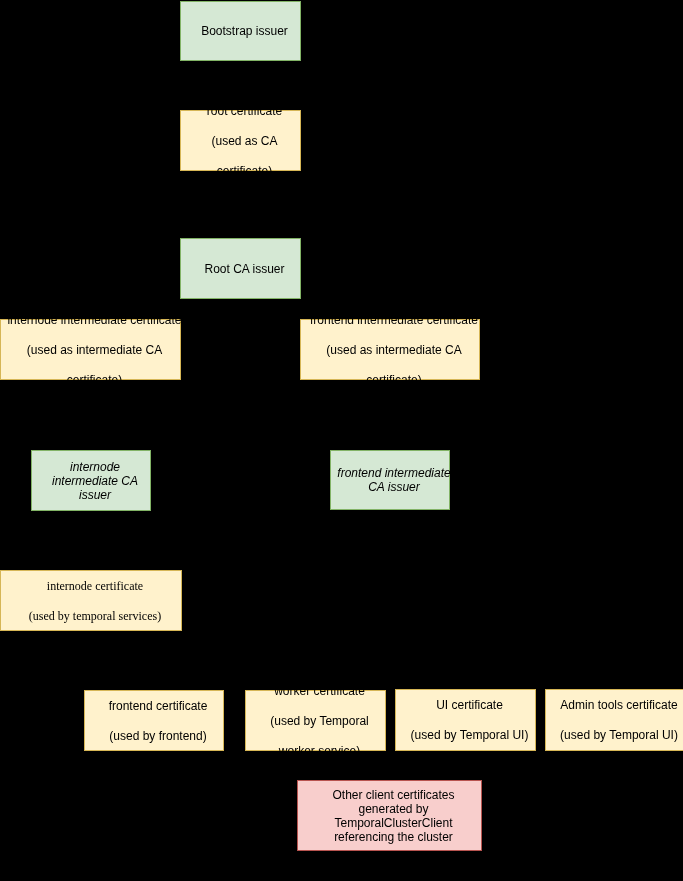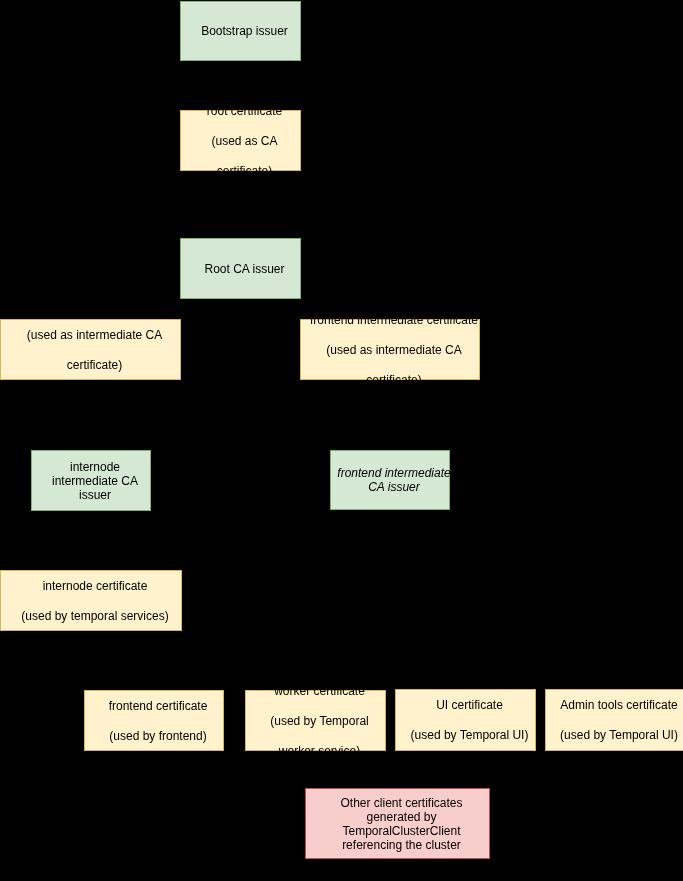--- a/index.html
+++ b/index.html
@@ -55,57 +55,58 @@
     </div>
     <div class="node certificate" style="left: 180px; top: 110px; width: 121px; height: 61px;">
       <div class="line">root certificate</div>
       <div class="line">(used as CA</div>
       <div class="line">certificate)</div>
     </div>
     <div class="node issuer" style="left: 180px; top: 210px; width: 121px; height: 61px; margin-top: 28px;">
       <div class="line">Root CA issuer</div>
     </div>
     <div class="node certificate" style="left: 0px; top: 319px; width: 181px; height: 61px;">
+      <div class="line">internode intermediate certificate</div>
       <div class="line">(used as intermediate CA</div>
       <div class="line">certificate)</div>
     </div>
     <div class="node certificate" style="left: 300px; top: 319px; width: 180px; height: 61px;">
       <div class="line">frontend intermediate certificate</div>
       <div class="line">(used as intermediate CA</div>
       <div class="line">certificate)</div>
     </div>
-    <div class="node issuer" style="left: 31px; top: 450px; width: 120px; height: 61px;">
+    <div class="node issuer" style="left: 31px; top: 450px; width: 120px; height: 61px; font-style: italic;">
       <div class="line">internode</div>
       <div class="line">intermediate CA</div>
       <div class="line">issuer</div>
     </div>
     <div class="node issuer" style="left: 330px; top: 450px; width: 120px; height: 60px; font-style: italic;">
       <div class="line">frontend intermediate</div>
       <div class="line">CA issuer</div>
     </div>
-    <div class="node certificate" style="left: 0px; top: 570px; width: 182px; height: 61px;">
+    <div class="node certificate" style="left: 0px; top: 570px; width: 182px; height: 61px; font-family: Liberation Serif, serif;">
       <div class="line">internode certificate</div>
       <div class="line">(used by temporal services)</div>
     </div>
     <div class="node certificate" style="left: 84px; top: 690px; width: 140px; height: 61px;">
       <div class="line">frontend certificate</div>
       <div class="line">(used by frontend)</div>
     </div>
     <div class="node certificate" style="left: 245px; top: 690px; width: 141px; height: 61px;">
       <div class="line">worker certificate</div>
       <div class="line">(used by Temporal</div>
       <div class="line">worker service)</div>
     </div>
     <div class="node certificate" style="left: 395px; top: 689px; width: 141px; height: 62px; text-align: center;">
       <div class="line">UI certificate</div>
       <div class="line">(used by Temporal UI)</div>
     </div>
     <div class="node certificate" style="left: 545px; top: 689px; width: 140px; height: 62px;">
       <div class="line">Admin tools certificate</div>
       <div class="line">(used by Temporal UI)</div>
     </div>
-    <div class="node client" style="left: 305px; top: 780px; width: 185px; height: 71px; margin-top: 8px;">
+    <div class="node client" style="left: 297px; top: 780px; width: 185px; height: 71px;">
       <div class="line">Other client certificates</div>
       <div class="line">generated by</div>
       <div class="line">TemporalClusterClient</div>
       <div class="line">referencing the cluster</div>
     </div>
   </div>
 
 </body></html>

